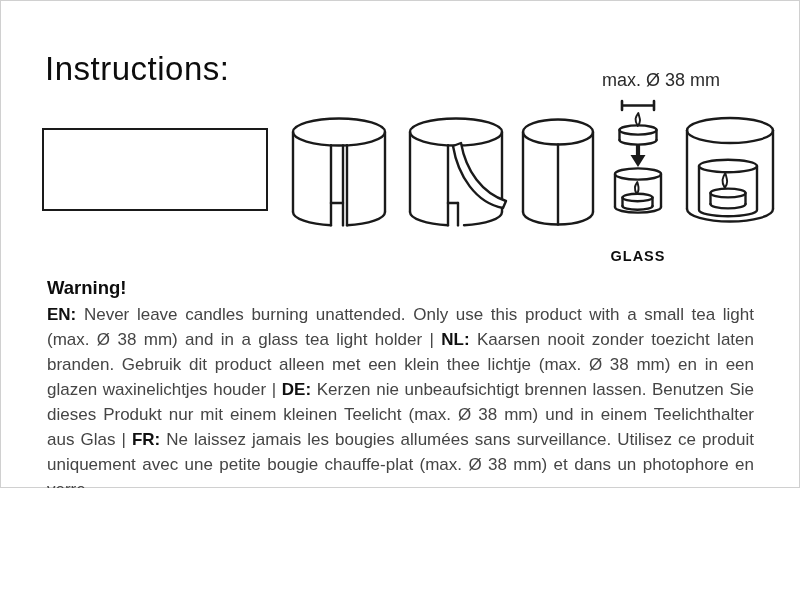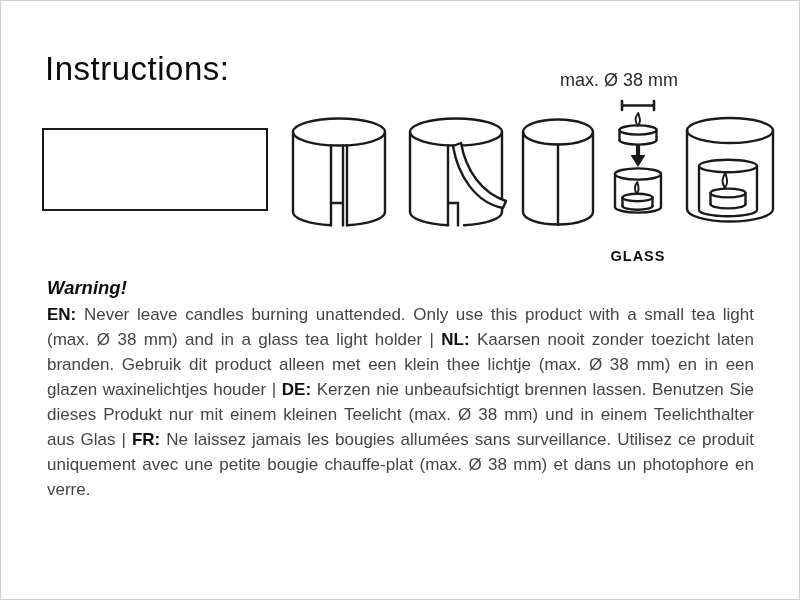--- a/index.html
+++ b/index.html
@@ -1,31 +1,31 @@
 <!DOCTYPE html>
 <html><head>
 <meta charset="utf-8">
 <style>
   html,body { margin:0; padding:0; background:#ffffff; }
   .stage {
     position:relative;
-    width:800px; height:600px;
+    width:800px; height:488px;
     background:#ffffff;
     overflow:hidden;
     box-shadow: inset 0 0 0 1px #d0d0d0;
     font-family:"Liberation Sans", sans-serif;
     color:#111;
   }
   .title {
     position:absolute; left:45px; top:50px;
     font-size:33px; font-weight:400; letter-spacing:0.5px; color:#0d0d0d;
   }
   .dim-label {
     position:absolute; left:560px; top:70px; width:160px;
-    text-align:left; font-size:18px; color:#2b2b2b;
+    text-align:right; font-size:18px; color:#2b2b2b;
   }
   .sheet {
     position:absolute; left:42px; top:128px;
     width:222px; height:79px;
     border:2.5px solid #1a1a1a;
     background:#fff;
   }
   .diag { position:absolute; }
   .d-cyl1 { left:289px; top:116px; }
   .d-cyl2 { left:406px; top:116px; }
@@ -41,21 +41,20 @@
     position:absolute; left:605px; top:248px; width:66px;
     text-align:center; font-size:14.5px; font-weight:700;
     letter-spacing:1px; color:#0d0d0d;
   }
   .warning {
     position:absolute; left:47px; top:275px; width:707px;
   }
   .warning h2 {
     margin:0 0 2px 0; font-size:18.5px; font-weight:700; color:#0d0d0d;
     line-height:25px;
-    font-style:italic;
   }
   .warning p {
     margin:0; font-size:17px; line-height:25px; color:#454545;
     text-align:justify; text-justify:inter-word;
   }
   .warning p b { color:#101010; font-weight:700; }
 </style>
 </head>
 <body>
 

